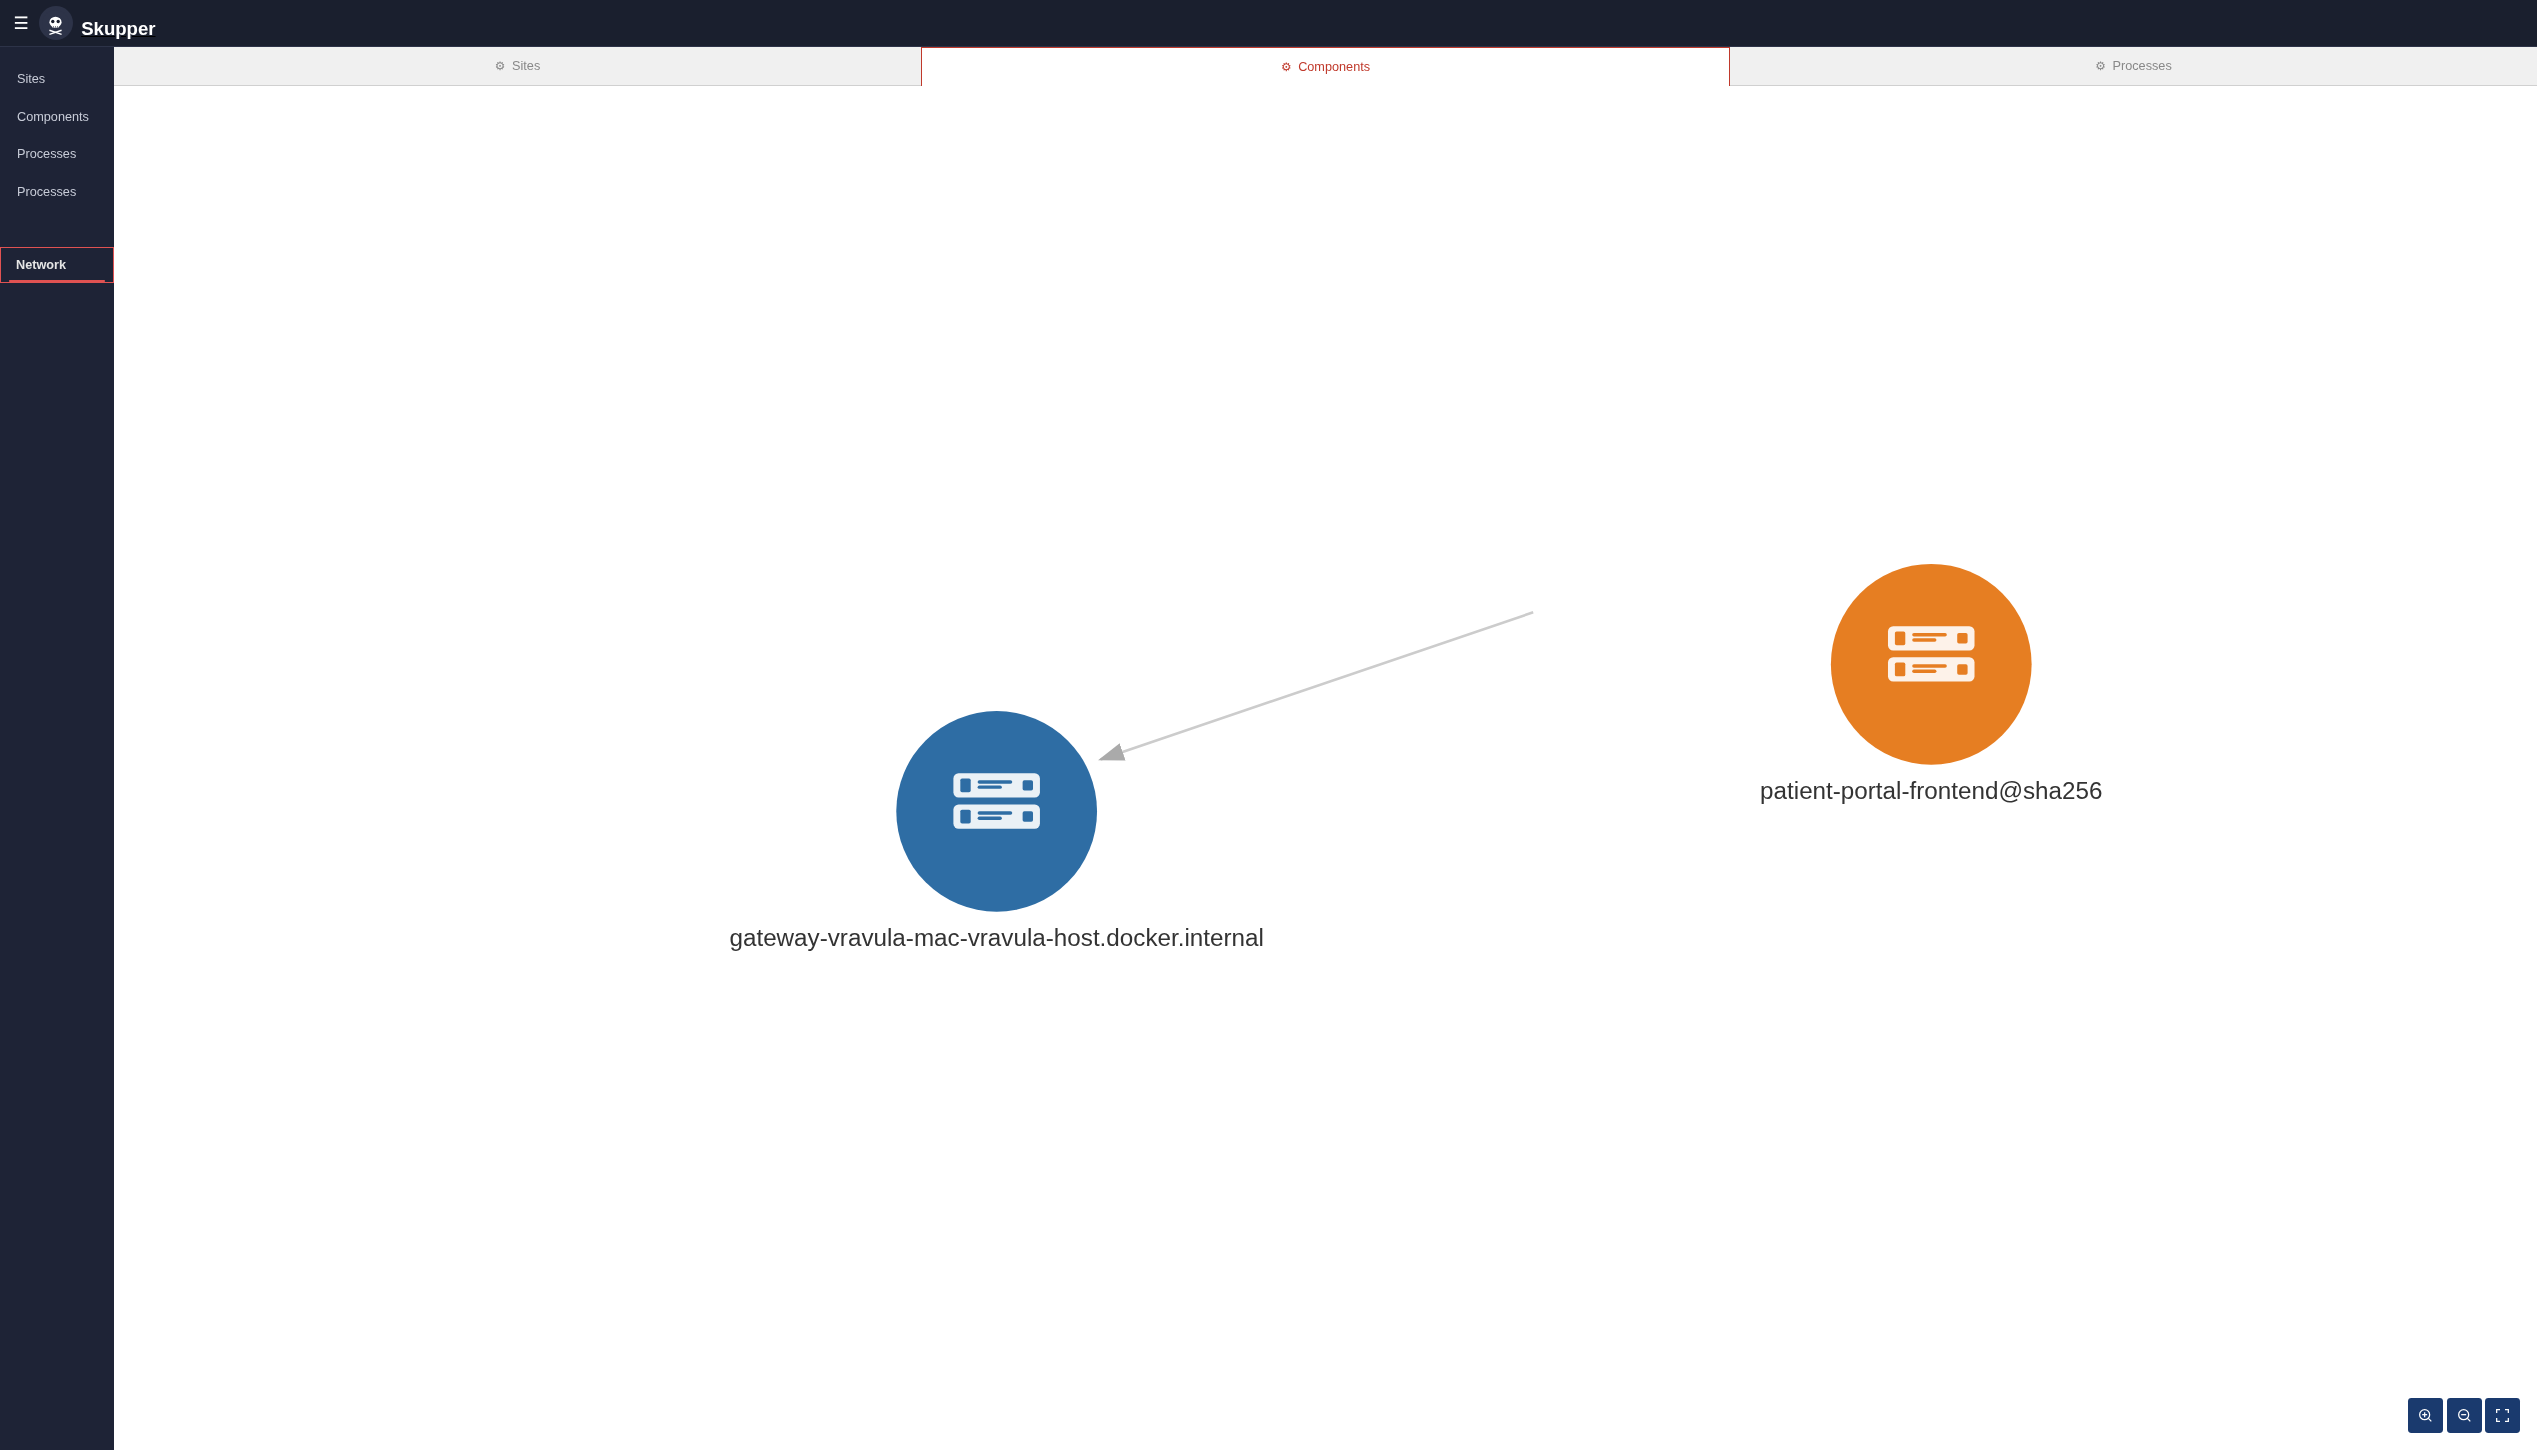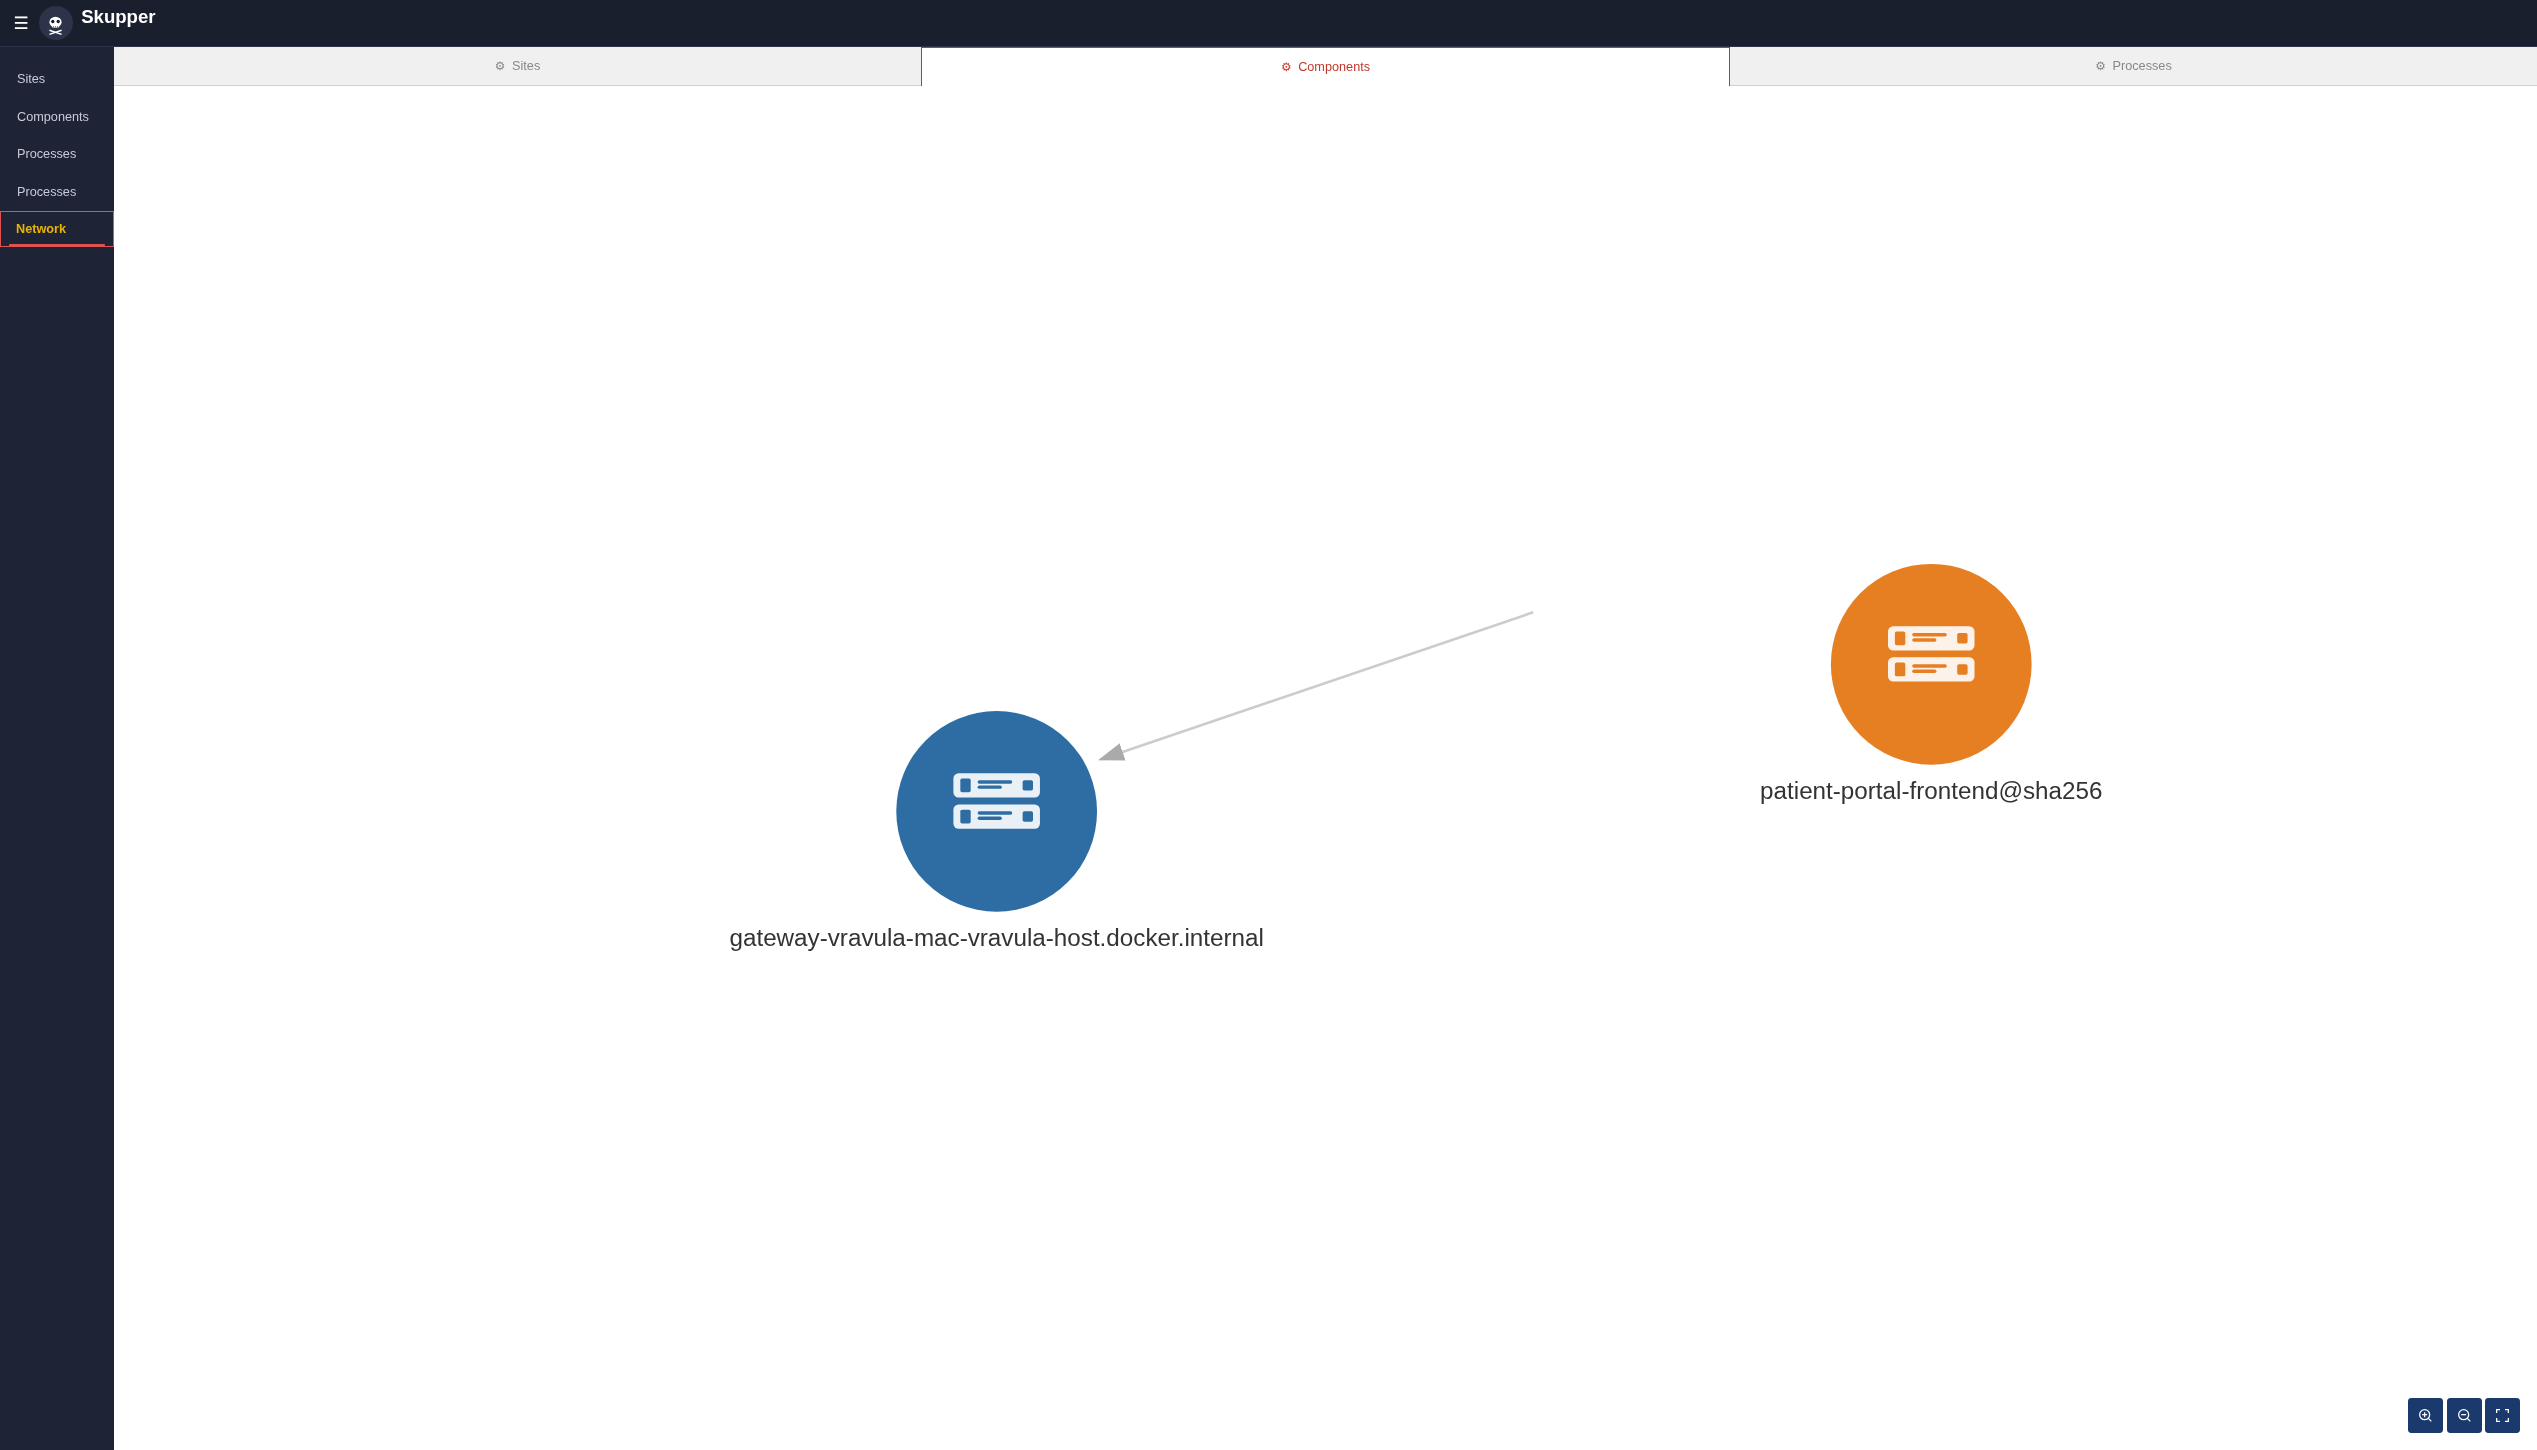--- a/index.html
+++ b/index.html
@@ -16,22 +16,23 @@
       flex-shrink: 0;
       border-bottom: 0.8px solid #2d3348;
     }
     .hamburger-icon {
       color: #fff;
       font-size: 17px;
       cursor: pointer;
     }
     .logo-container {
       display: flex;
-      align-items: flex-start;
+      align-items: flex-end;
       gap: 8.4px;
+      text-decoration: underline;
     }
     .logo-circle {
       width: 34px;
       height: 34px;
       background: #2d3348;
       border-radius: 50%;
       display: flex;
       align-items: center;
       justify-content: center;
       overflow: hidden;
@@ -63,22 +64,23 @@
       flex-shrink: 0;
     }
     .sidebar-item {
       color: #c8ccd8;
       font-size: 12.7px;
       padding: 11.8px 17px;
       cursor: pointer;
       position: relative;
     }
     .sidebar-item.active {
-      color: #eab308;
+      color: #e5e5e5;
       font-weight: 600;
+      margin-top: 36px;
     }
     .sidebar-item.active::after {
       content: '';
       position: absolute;
       bottom: 0;
       left: 8.4px;
       right: 8.4px;
       height: 1.7px;
       background: #e05252;
       border-radius: 0.8px;

